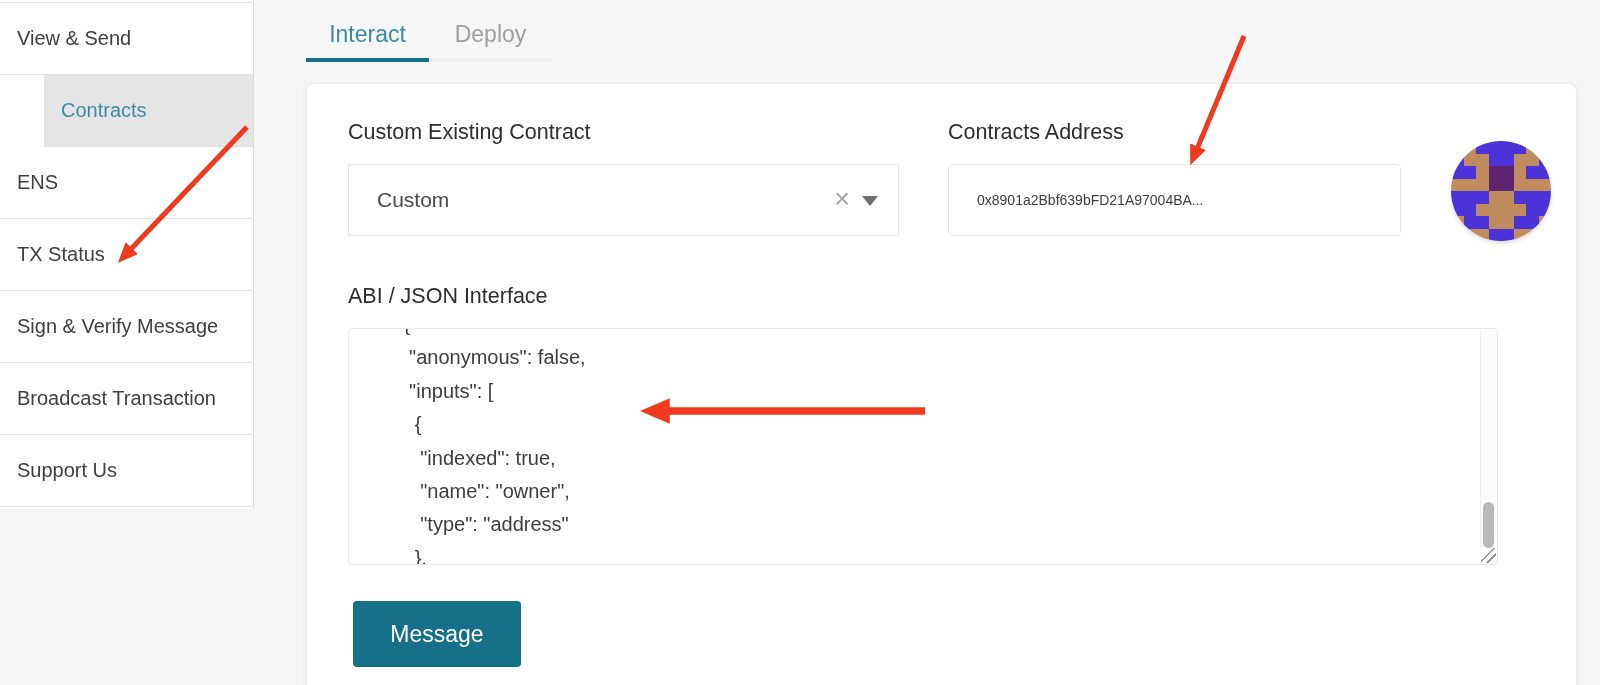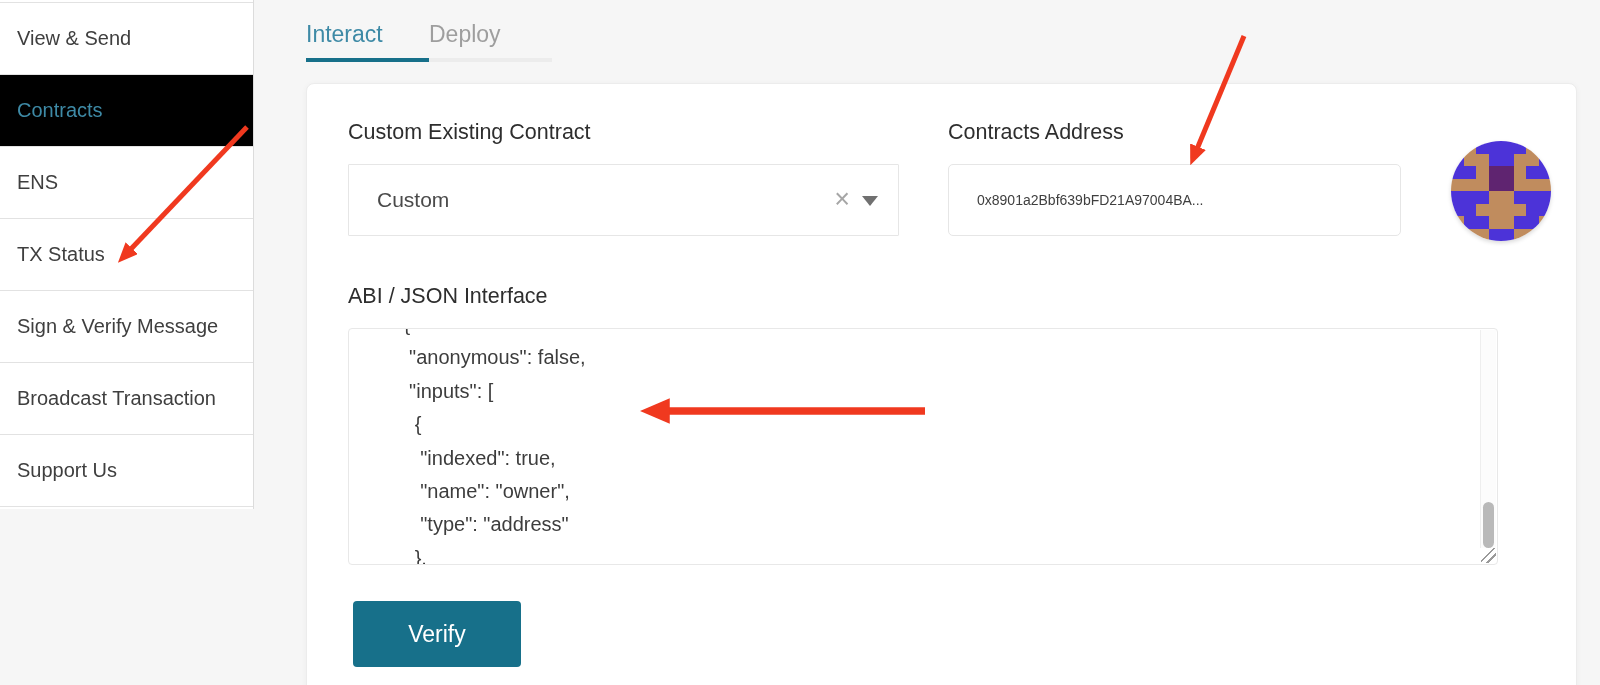--- a/index.html
+++ b/index.html
@@ -15,25 +15,25 @@
   #sidebar {
     position:absolute; left:0; top:0; width:254px; height:509px;
     background:#ffffff; border-right:1px solid #dcdcdc;
   }
   #sidebar-nav { border-top:1px solid #e2e2e2; margin-top:2px; }
   .side-item {
     height:72px; display:flex; align-items:center; padding-left:17px;
     border-bottom:1px solid #e2e2e2; font-size:20px; color:#3f3f3f;
     background:#fff; cursor:pointer;
   }
-  .side-item.active { background:#000000; color:var(--accent, #3e8aa6); }
+  .side-item.active { background:#e5e5e5; color:var(--accent, #3e8aa6);margin-left:44px; }
 
   
   #tabs { position:absolute; left:306px; top:8px; display:flex; }
-  .tab { width:123px; text-align:left; font-size:23px; padding-top:8px; cursor:pointer; }
+  .tab { width:123px; text-align:center; font-size:23px; padding-top:8px; cursor:pointer; }
   .tab .tab-label { display:block; height:42px; line-height:36px; color:#9e9e9e; }
   .tab.active .tab-label { color:var(--accent, #3e8aa6); }
   .tab .tab-underline { height:4px; background:#ececec; }
   .tab.active .tab-underline { background:var(--accent-dark, #17708a); }
 
   
   #card {
     position:absolute; left:306px; top:83px; width:1271px; height:620px;
     background:#ffffff; border:1px solid #ececec; border-radius:8px;
     box-shadow:0 1px 6px rgba(0,0,0,0.04);
@@ -249,21 +249,21 @@
     "indexed": true,
     "name": "owner",
     "type": "address"
    },</pre>
       <div id="abi-scrollbar">
         <div id="abi-scroll-thumb"></div>
       </div>
       <div id="abi-resize-handle"></div>
     </div>
 
-    <button id="access-button">Verify</button>
+    <button id="access-button">Message</button>
   </section>
 
   <svg id="arrow-overlay" width="1600" height="685" viewBox="0 0 1600 685">
       <defs>
         <marker id="arrowhead" markerWidth="4" markerHeight="3.4" refX="0.5" refY="1.7" orient="auto">
           <path d="M0,0 L4,1.7 L0,3.4 Z" fill="#f0391f"></path>
         </marker>
       </defs>
       <line x1="247" y1="127" x2="130" y2="250" stroke="#f0391f" stroke-width="5" marker-end="url(#arrowhead)"></line>
       <line x1="1244" y1="36" x2="1197" y2="149" stroke="#f0391f" stroke-width="5" marker-end="url(#arrowhead)"></line>

